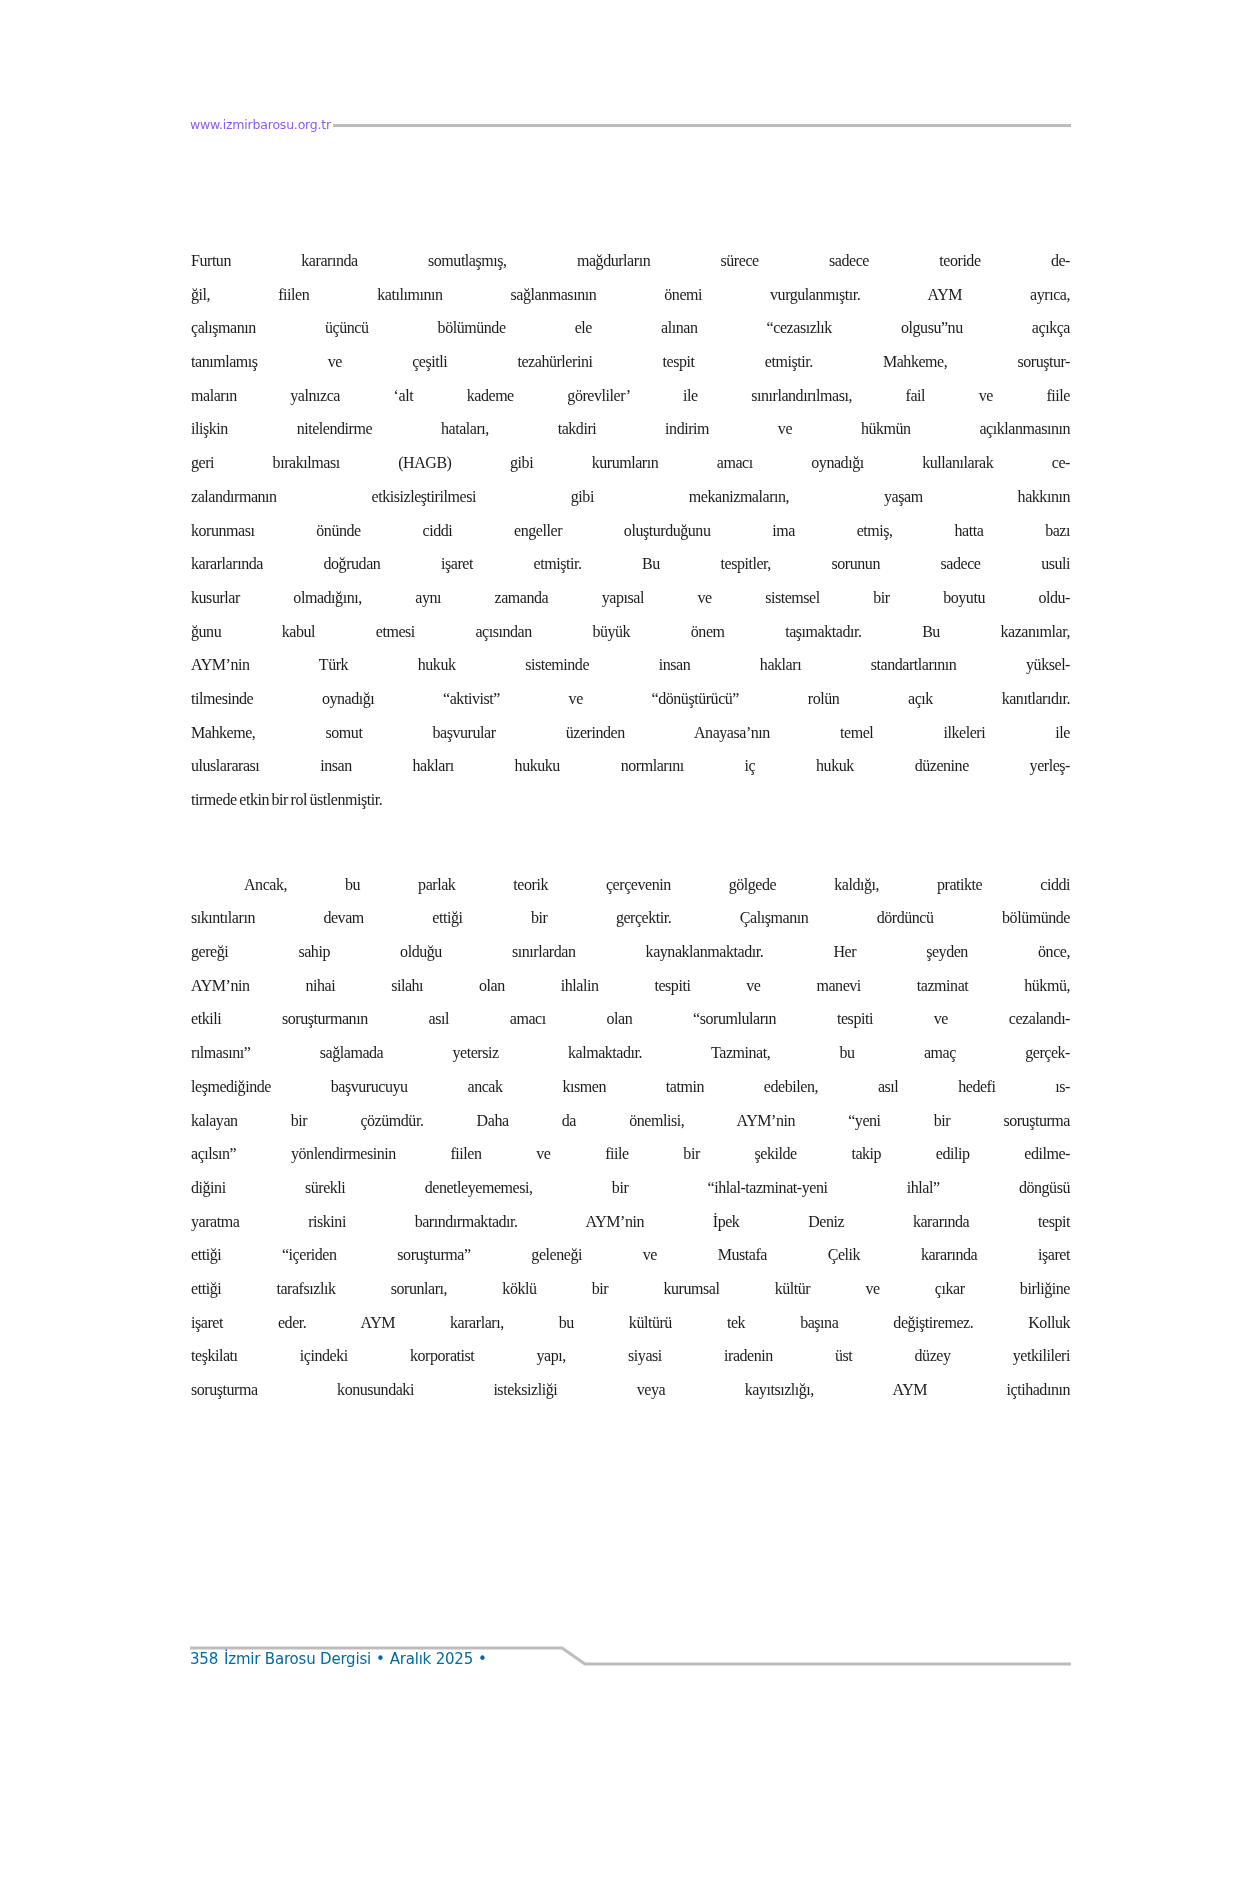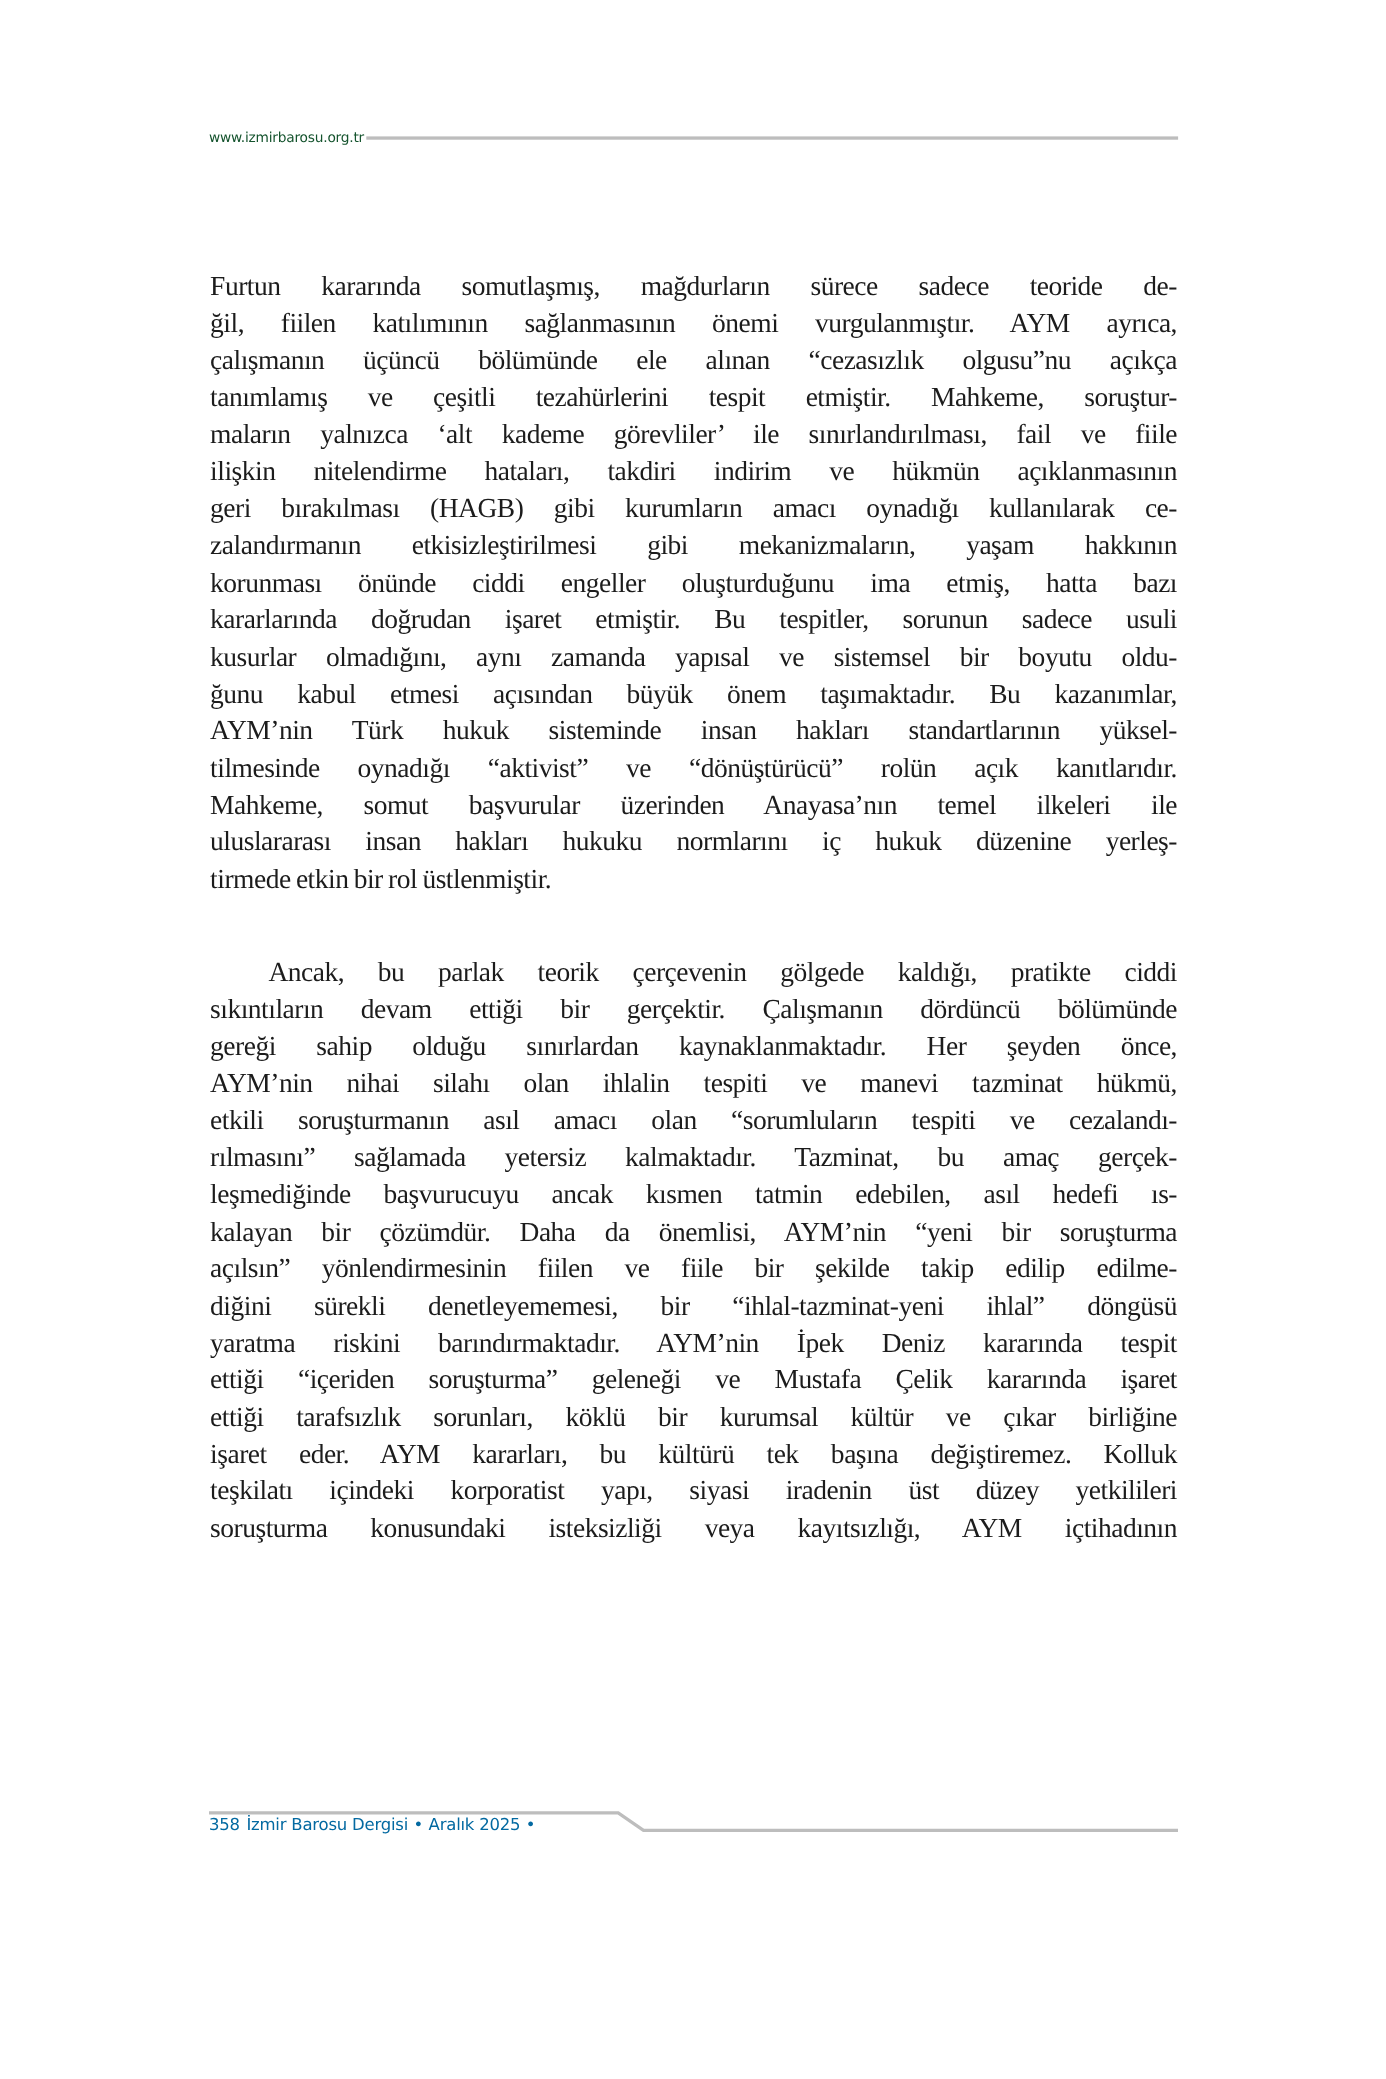--- a/index.html
+++ b/index.html
@@ -18,38 +18,38 @@
       left: 190px;
       top: 114px;
       width: 881px;
       height: 20px;
       display: flex;
       align-items: center;
     }
     .header-url {
       font-family: "DejaVu Sans", sans-serif;
       font-size: 12.5px;
-      color: #14532d;
+      color: #8b5cf6;
       letter-spacing: -0.2px;
       white-space: nowrap;
       margin-right: 2px;
     }
     .header-rule {
       flex: 1;
       height: 3px;
       background: #bdbdbd;
       margin-top: 2px;
     }
     .body-text {
       position: absolute;
       left: 191px;
       top: 244px;
       width: 879px;
       font-family: "Liberation Serif", serif;
-      font-size: 25px;
+      font-size: 16px;
       color: #1c1c1c;
     }
     .line {
       height: 33.7px;
       line-height: 33.7px;
       text-align: justify;
       text-align-last: justify;
       white-space: nowrap;
       letter-spacing: -0.45px;
       word-spacing: -1px;

